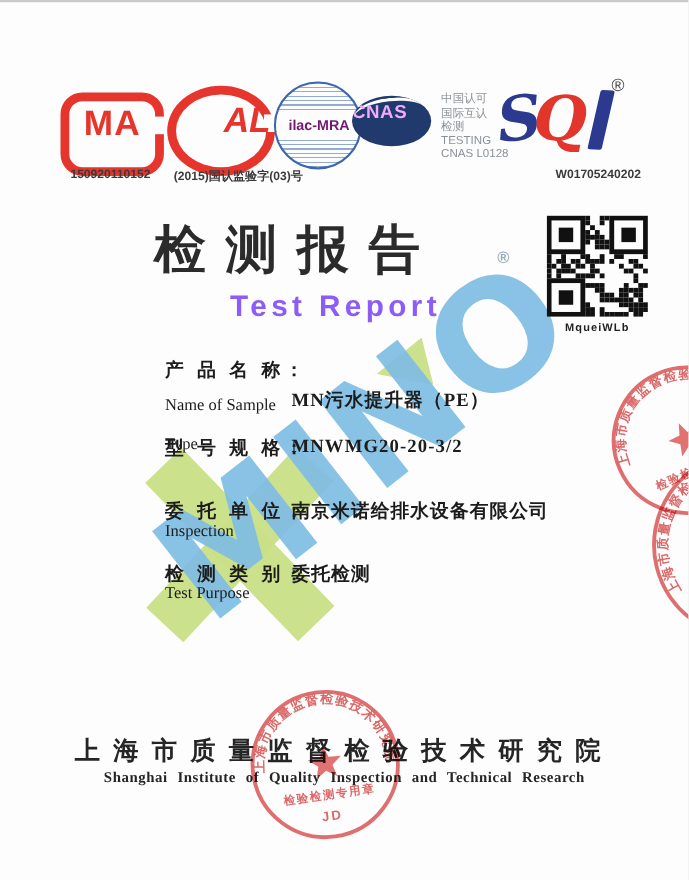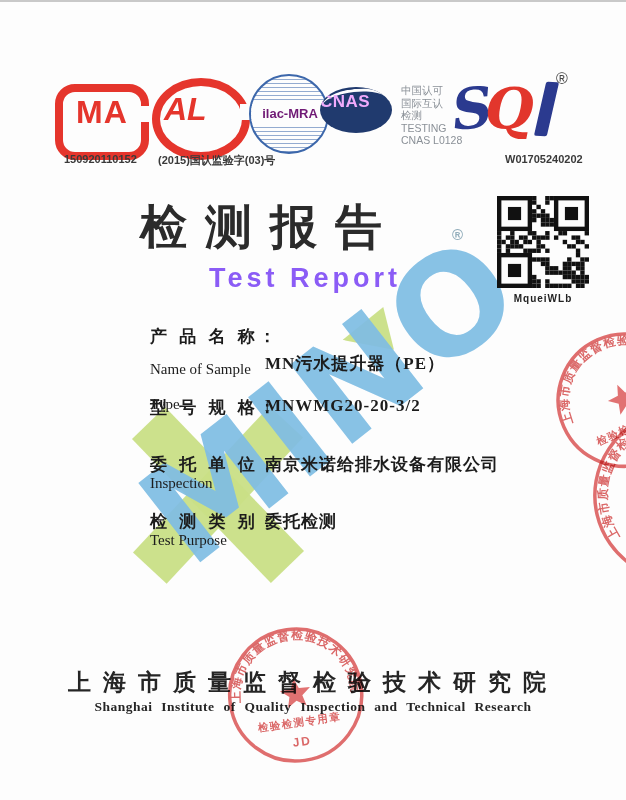--- a/index.html
+++ b/index.html
@@ -8,21 +8,21 @@
   .abs{position:absolute;}
   .scan-top-line{left:0;top:0;width:626px;height:2px;background:#c9c9c9;}
 
   
   .logo-cma{left:55px;top:84px;width:78px;height:60px;border:8px solid #e5352c;border-radius:20px;}
   .logo-cma .gap{position:absolute;right:-10px;top:14px;width:12px;height:16px;background:#fdfdfd;}
   .logo-cma .ltr{position:absolute;left:0;top:2px;width:100%;text-align:center;font-weight:bold;
                  font-size:32px;color:#e5352c;letter-spacing:1px;font-family:"Liberation Sans",sans-serif;}
   .logo-cal{left:152px;top:78px;width:82px;height:66px;border:8px solid #e5352c;border-radius:50%;}
   .logo-cal .gap{position:absolute;right:-10px;top:18px;width:12px;height:16px;background:#fdfdfd;}
-  .logo-cal .ltr{position:absolute;left:4px;top:5px;width:100%;text-align:left;font-weight:bold;
+  .logo-cal .ltr{position:absolute;left:4px;top:5px;width:100%;text-align:right;font-weight:bold;
                  font-size:32px;color:#e5352c;font-style:italic;}
   .logo-ilac{left:249px;top:74px;width:76px;height:76px;border:2px solid #3c67ab;border-radius:50%;overflow:hidden;
              background:repeating-linear-gradient(180deg,rgba(60,103,171,0) 0 3px,rgba(60,103,171,.55) 3px 4px);}
   .logo-ilac .band{position:absolute;left:-4px;top:26px;width:86px;height:22px;background:#fdfdfd;
                    display:flex;align-items:center;justify-content:center;}
   .logo-ilac .band span{font-weight:bold;font-size:13px;color:#701a75;letter-spacing:0px;}
   .logo-cnas{left:320px;top:87px;width:72px;height:46px;background:#203a6e;border-radius:50%;overflow:hidden;}
   .logo-cnas .swoosh{position:absolute;left:2px;top:2px;width:66px;height:26px;border-radius:50%;
                      border-top:3px solid #fdfdfd;transform:rotate(-6deg);}
   .logo-cnas .ltr{position:absolute;left:0;top:5px;width:100%;text-align:left;color:#f0abfc;

